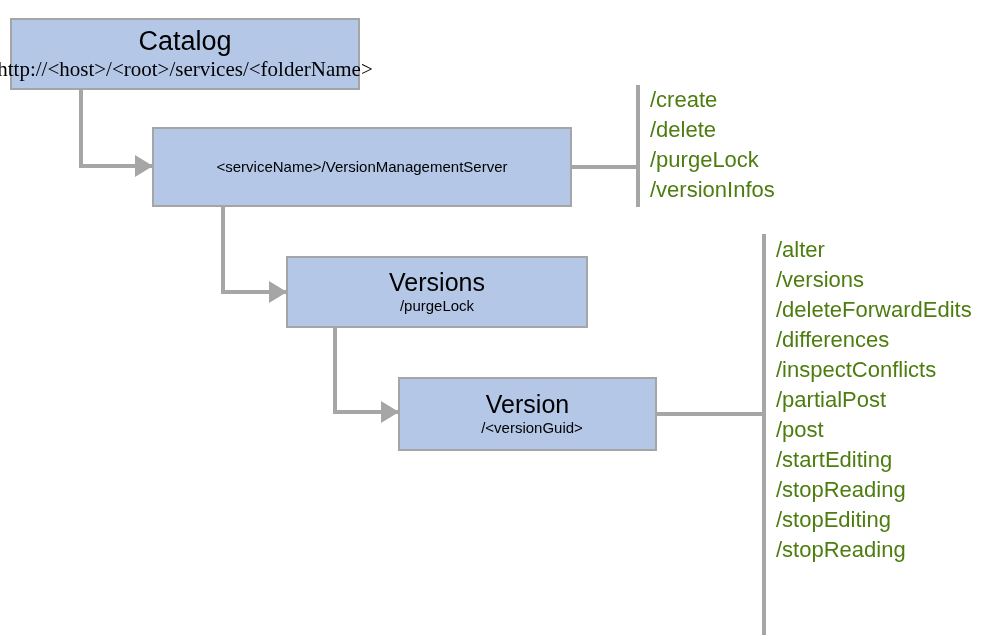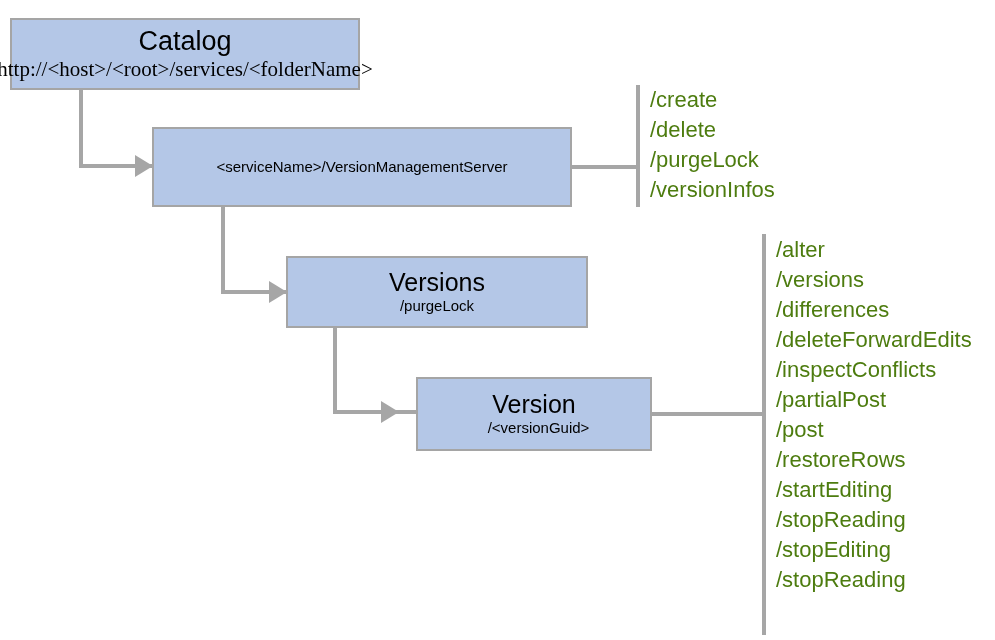--- a/index.html
+++ b/index.html
@@ -49,21 +49,21 @@
   #node-catalog .node-sub   { font-size: 21px; font-family: Liberation Serif, serif; }
 
   #node-vms            { left: 152px; top: 127px; width: 420px; height: 80px; }
   #node-vms .node-title { font-size: 27px; margin-bottom: 3px; }
   #node-vms .node-sub   { font-size: 15px; }
 
   #node-versions       { left: 286px; top: 256px; width: 302px; height: 72px; }
   #node-versions .node-title { font-size: 25px; margin-bottom: 2px; }
   #node-versions .node-sub   { font-size: 15px; }
 
-  #node-version        { left: 416px; top: 377px; width: 236px; height: 74px; }
+  #node-version        { left: 398px; top: 377px; width: 259px; height: 74px; }
   #node-version .node-title { font-size: 25px; margin-bottom: 2px; }
   #node-version .node-sub   { font-size: 15px; margin-left: 9px; }
 
   
   .seg {
     position: absolute;
     background: #a6a6a6;
     z-index: 2;
   }
   .seg-v { width: 4px; }
@@ -163,25 +163,24 @@
   <div class="oplist" id="oplist-service">
       <span class="op">/create</span>
       <span class="op">/delete</span>
       <span class="op">/purgeLock</span>
       <span class="op">/versionInfos</span>
     </div>
 
   <div class="oplist" id="oplist-version">
       <span class="op">/alter</span>
       <span class="op">/versions</span>
+      <span class="op">/deleteForwardEdits</span>
       <span class="op">/differences</span>
-      <span class="op">/deleteForwardEdits</span>
       <span class="op">/inspectConflicts</span>
       <span class="op">/partialPost</span>
       <span class="op">/post</span>
-      <span class="op">/restoreRows</span>
       <span class="op">/startEditing</span>
       <span class="op">/stopReading</span>
       <span class="op">/stopEditing</span>
       <span class="op">/stopReading</span>
     </div>
 
 </div>
 
 </body></html>

